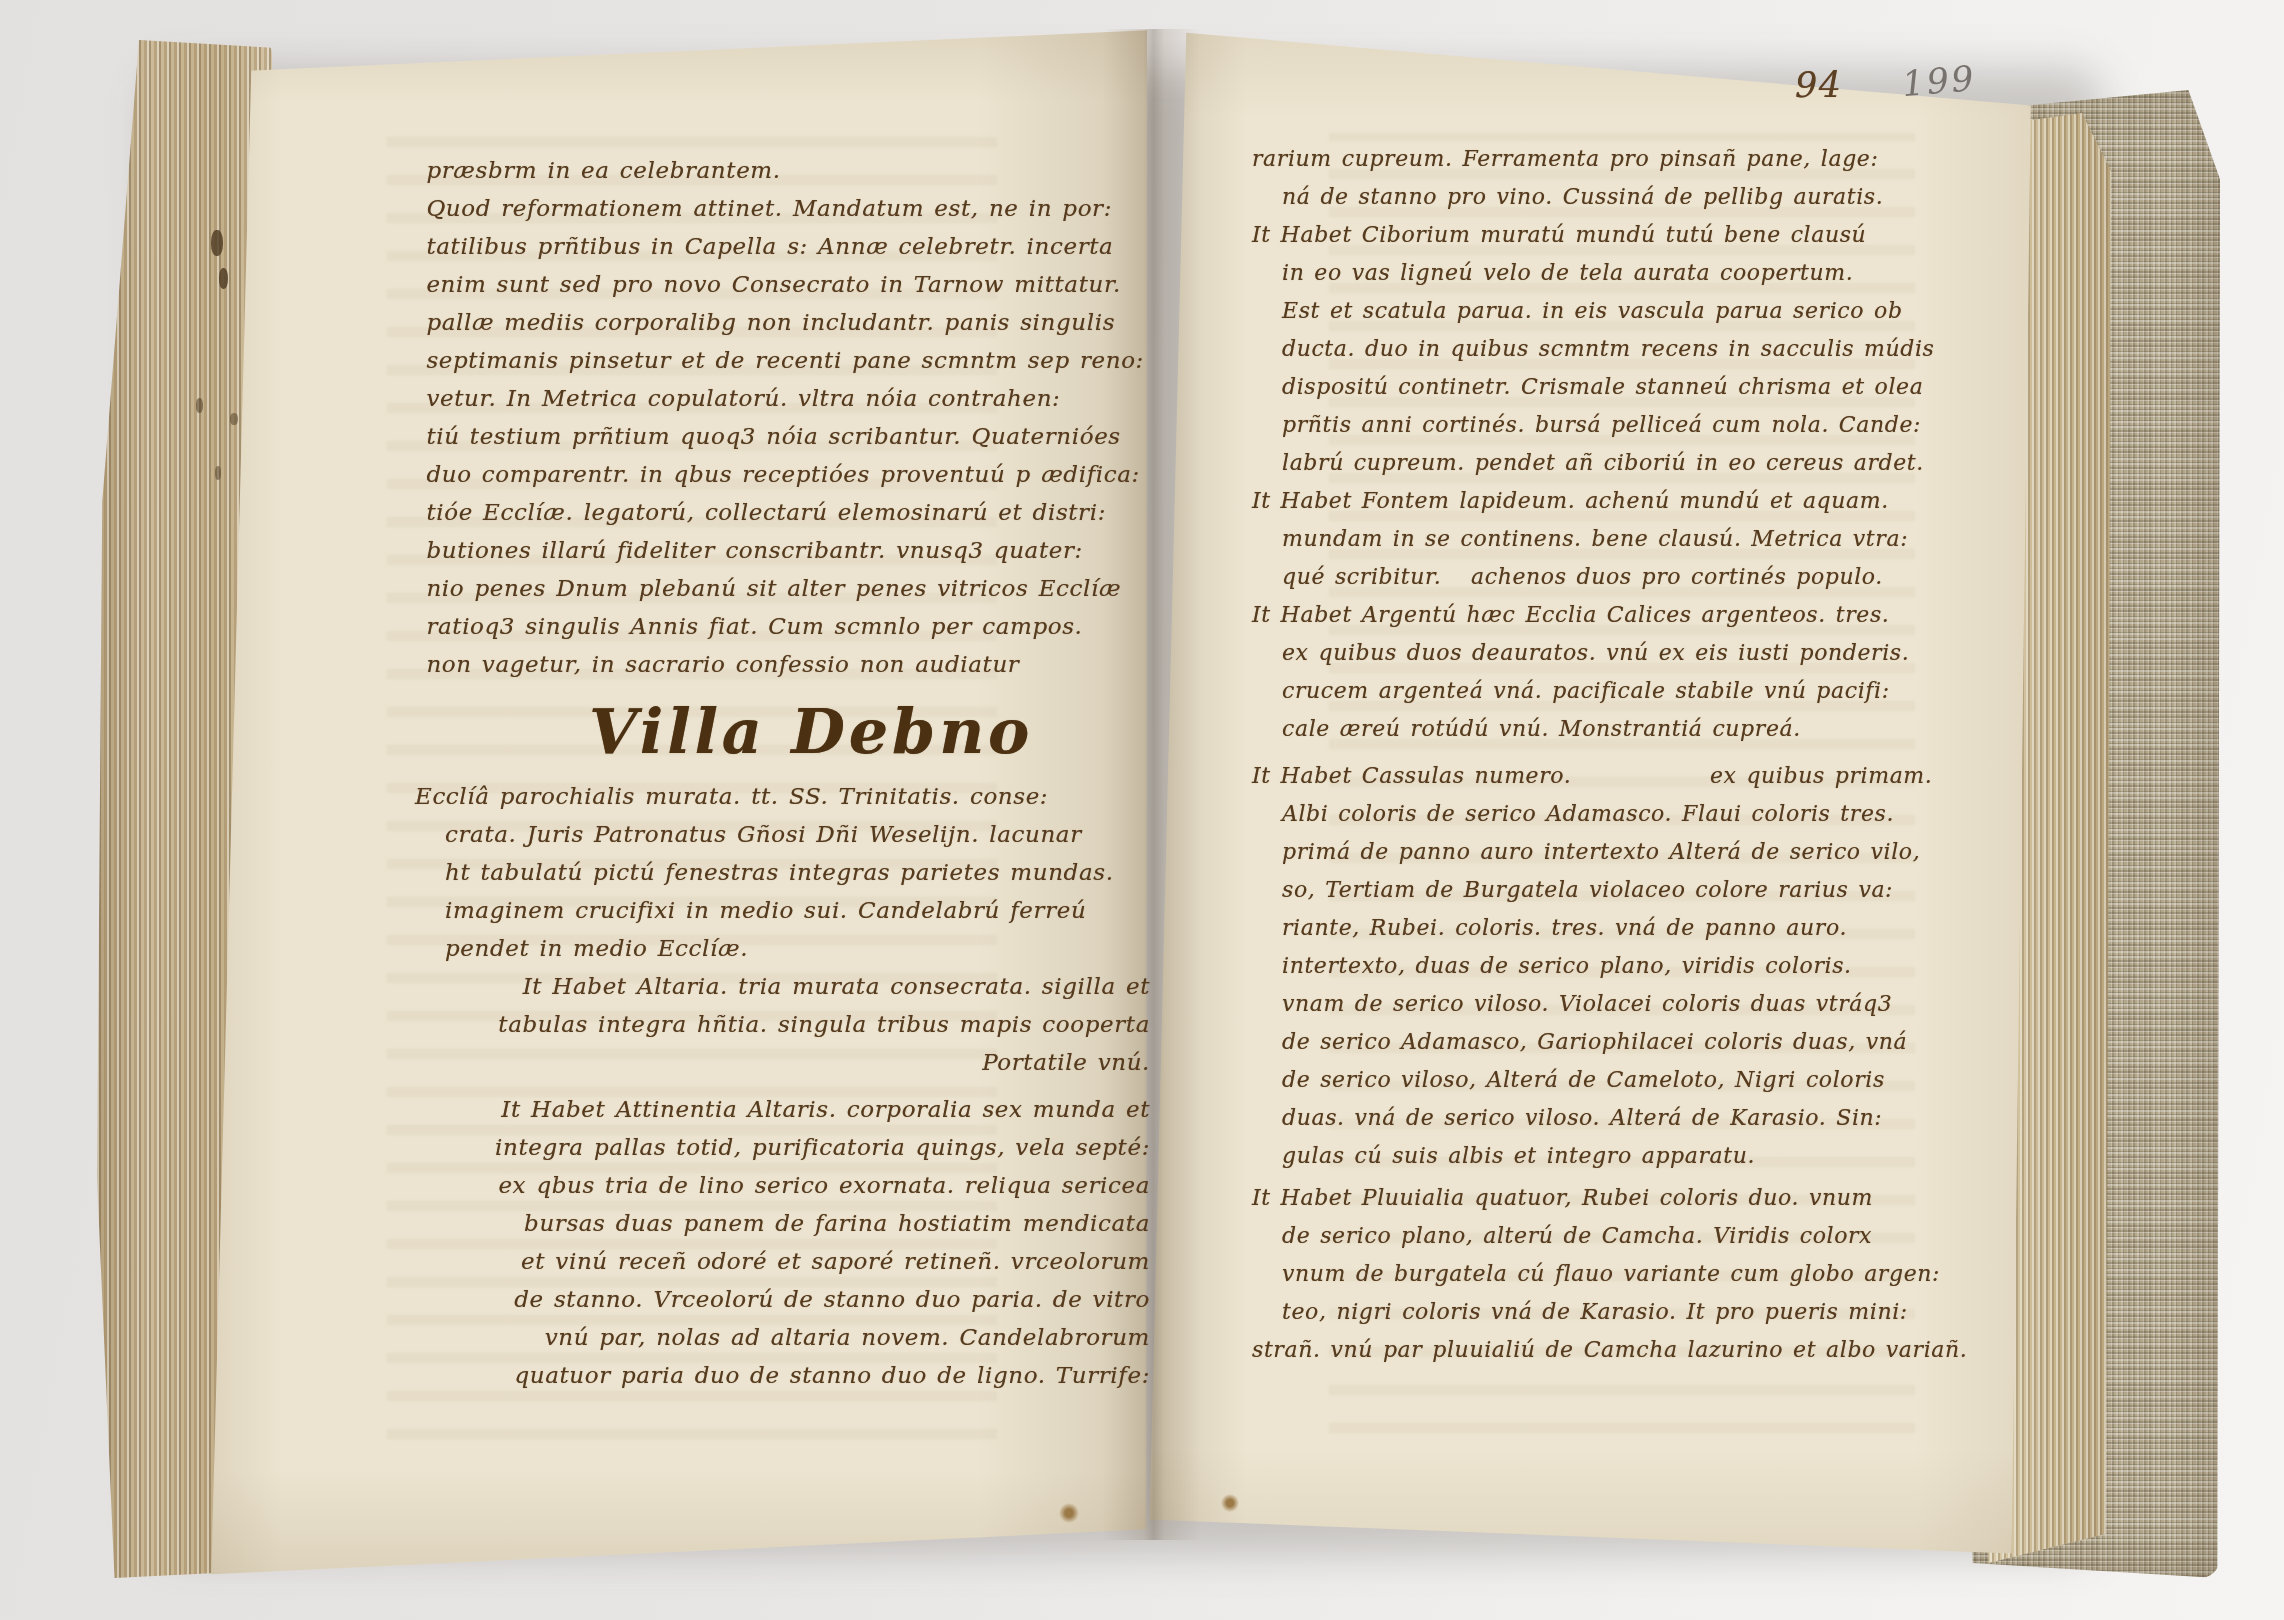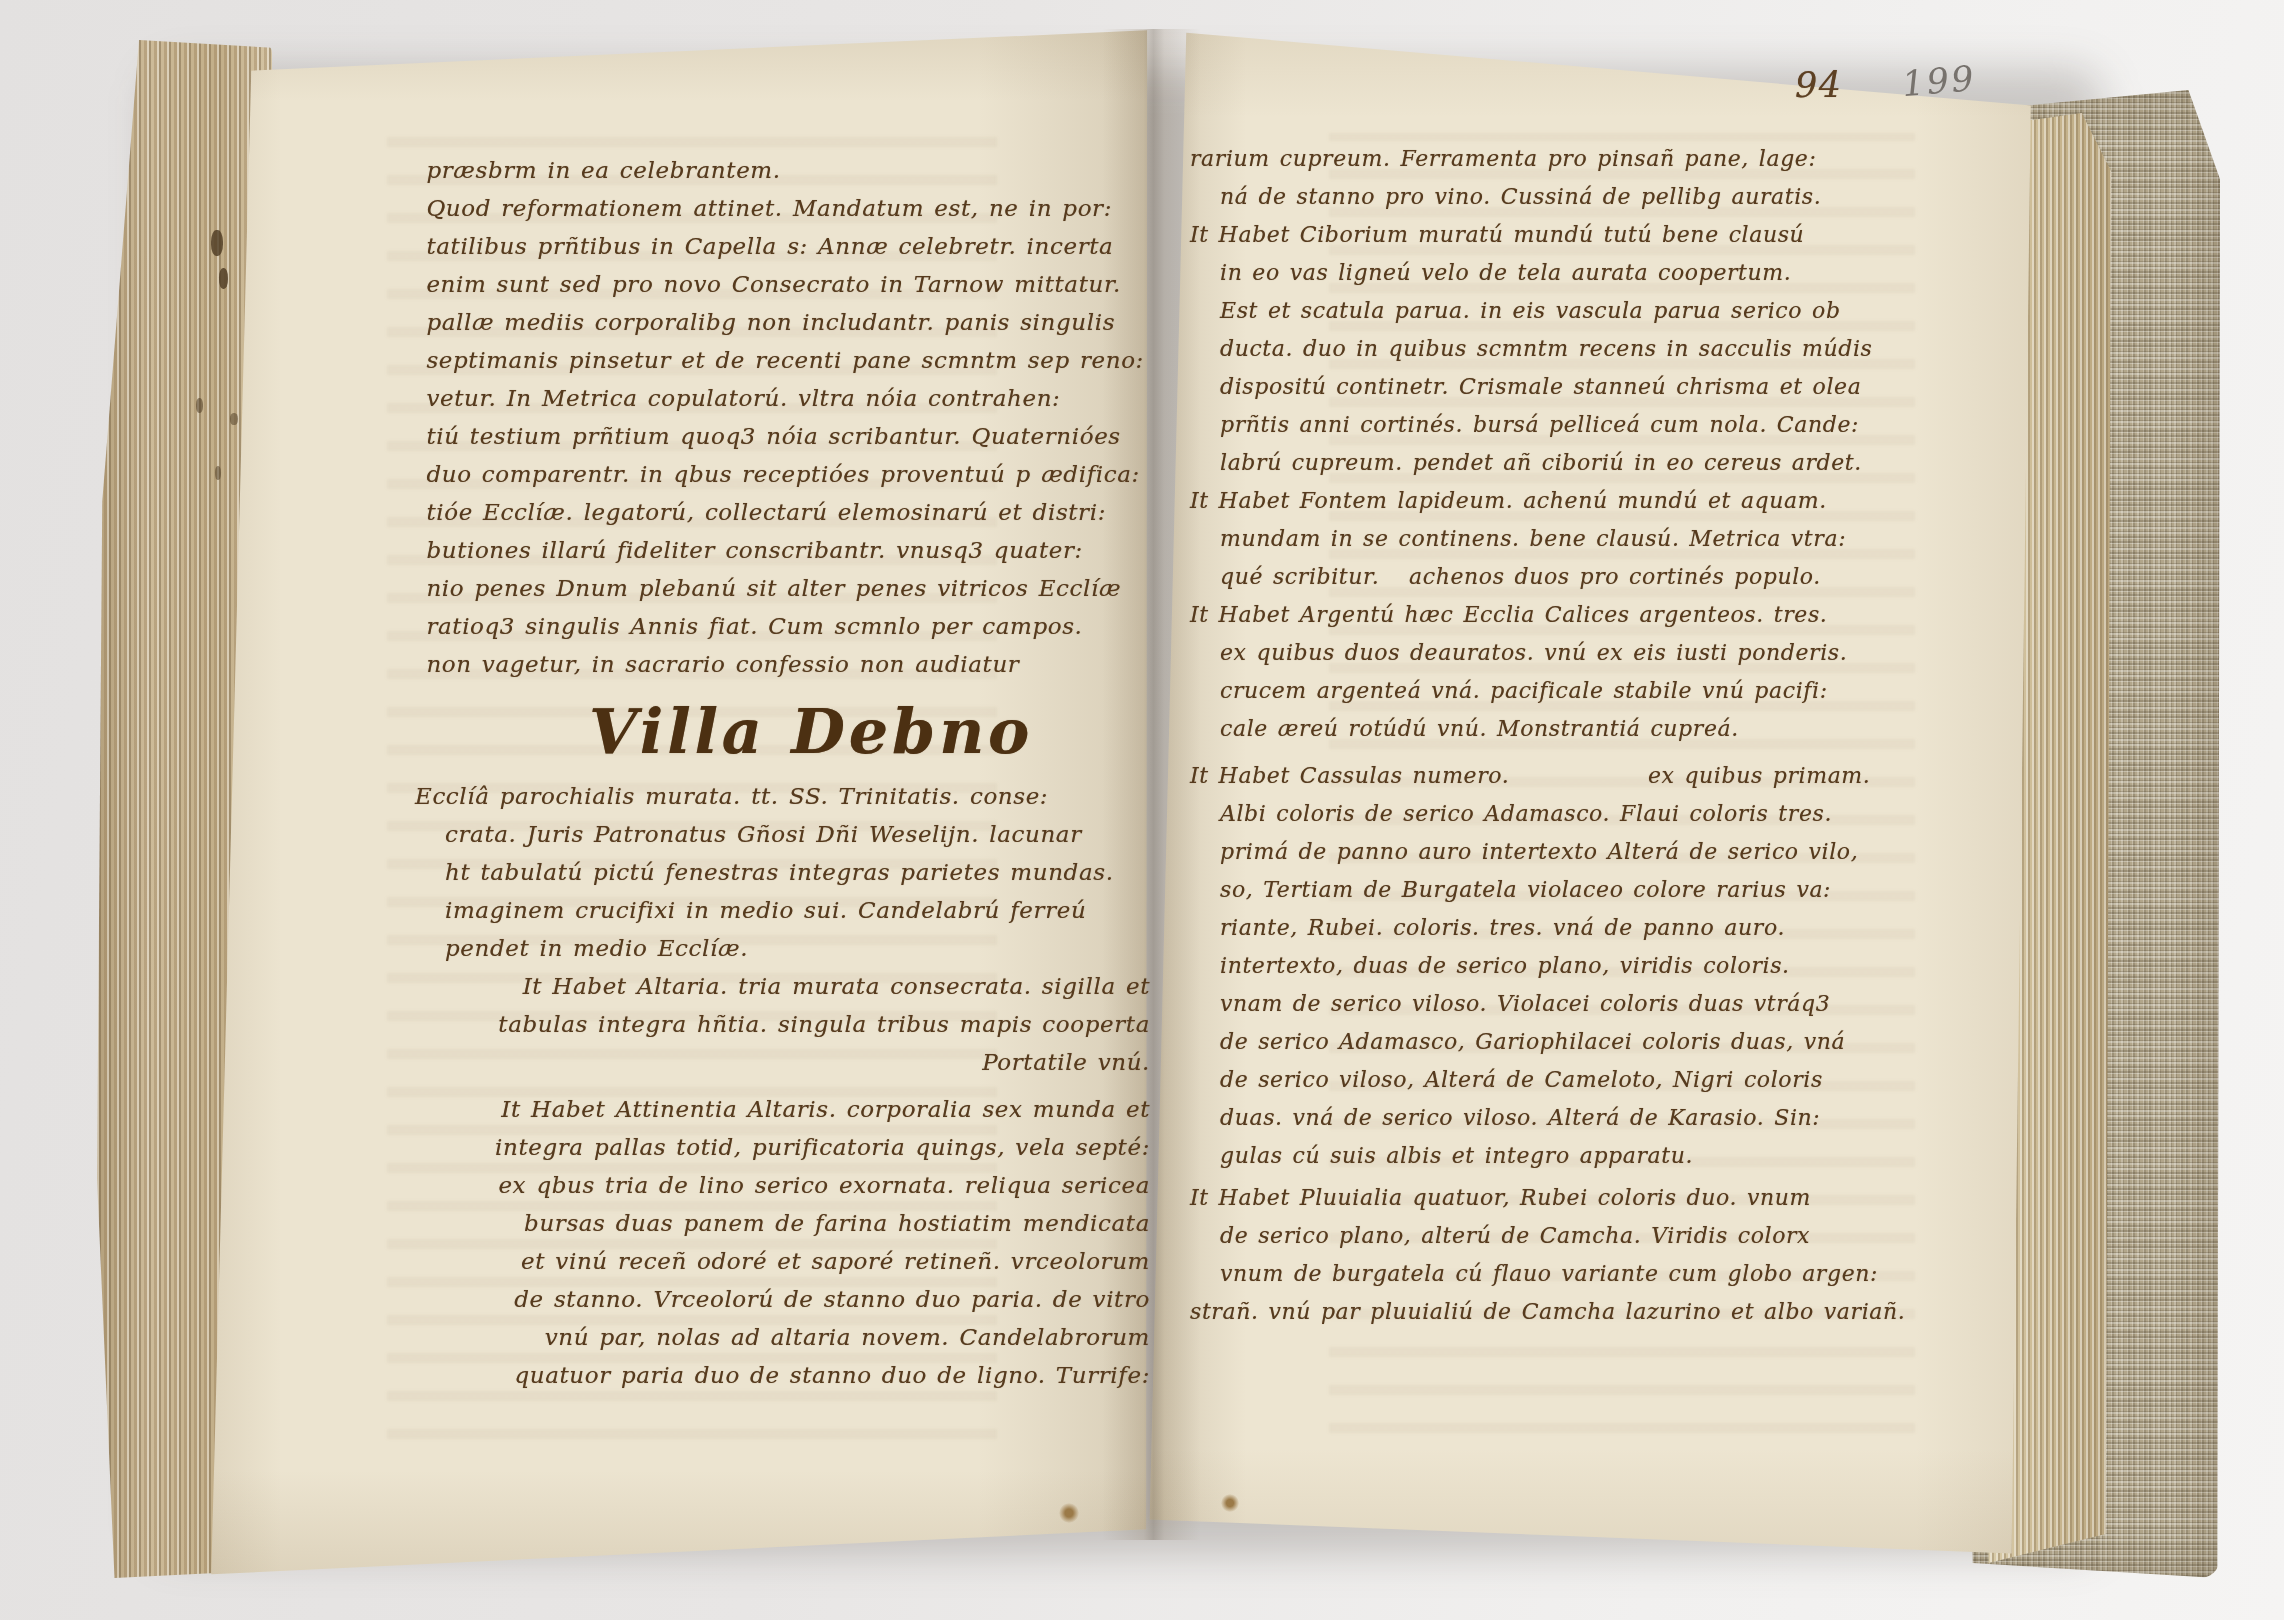--- a/index.html
+++ b/index.html
@@ -73,21 +73,21 @@
     position:absolute;left:1102px;top:29px;width:99px;height:1511px;
     background:linear-gradient(90deg, rgba(0,0,0,0) 0%, rgba(96,74,42,.16) 42%, rgba(66,50,28,.26) 52%, rgba(96,74,42,.14) 63%, rgba(0,0,0,0) 100%);
   }
   .wormhole{
     position:absolute;width:20px;height:20px;border-radius:50%;
     background:radial-gradient(circle, #9b7a48 0 28%, rgba(158,125,76,.45) 52%, rgba(158,125,76,0) 72%);
   }
   
   .text-block{position:absolute;color:#563a1d;font-style:italic;}
   .text-left{left:415px;top:151px;width:735px;font-size:23px;}
-  .text-right{left:1190px;top:140px;width:750px;font-size:22px;font-style:italic;}
+  .text-right{left:1252px;top:140px;width:750px;font-size:22px;font-style:italic;}
   .ms-line{
     line-height:38px;white-space:pre;letter-spacing:0.6px;word-spacing:2.3px;
     text-shadow:0 0 0.8px rgba(86,58,29,.55);
   }
   .para{margin:0;}
   .para.pad .ms-line{padding-left:11.4px;}
   .para.hang .ms-line{padding-left:46px;text-align:right;}
   .para.hang .ms-line:first-child{padding-left:0;}
   .para.hang-sm .ms-line{padding-left:30px;}
   .para.hang-sm .ms-line:first-child{padding-left:0;}
@@ -220,17 +220,18 @@
         <div class="ms-line">vnam de serico viloso. Violacei coloris duas vtráq3</div>
         <div class="ms-line">de serico Adamasco, Gariophilacei coloris duas, vná</div>
         <div class="ms-line">de serico viloso, Alterá de Cameloto, Nigri coloris</div>
         <div class="ms-line">duas. vná de serico viloso. Alterá de Karasio. Sin:</div>
         <div class="ms-line">gulas cú suis albis et integro apparatu.</div>
       </div>
     <div class="para hang-last gap-before-lg">
         <div class="ms-line">It Habet Pluuialia quatuor, Rubei coloris duo. vnum</div>
         <div class="ms-line">de serico plano, alterú de Camcha. Viridis colorx</div>
         <div class="ms-line">vnum de burgatela cú flauo variante cum globo argen:</div>
+        <div class="ms-line">teo, nigri coloris vná de Karasio. It pro pueris mini:</div>
         <div class="ms-line">strañ. vnú par pluuialiú de Camcha lazurino et albo variañ.</div>
       </div>
   </div>
 </div>
 
 
 </body></html>

